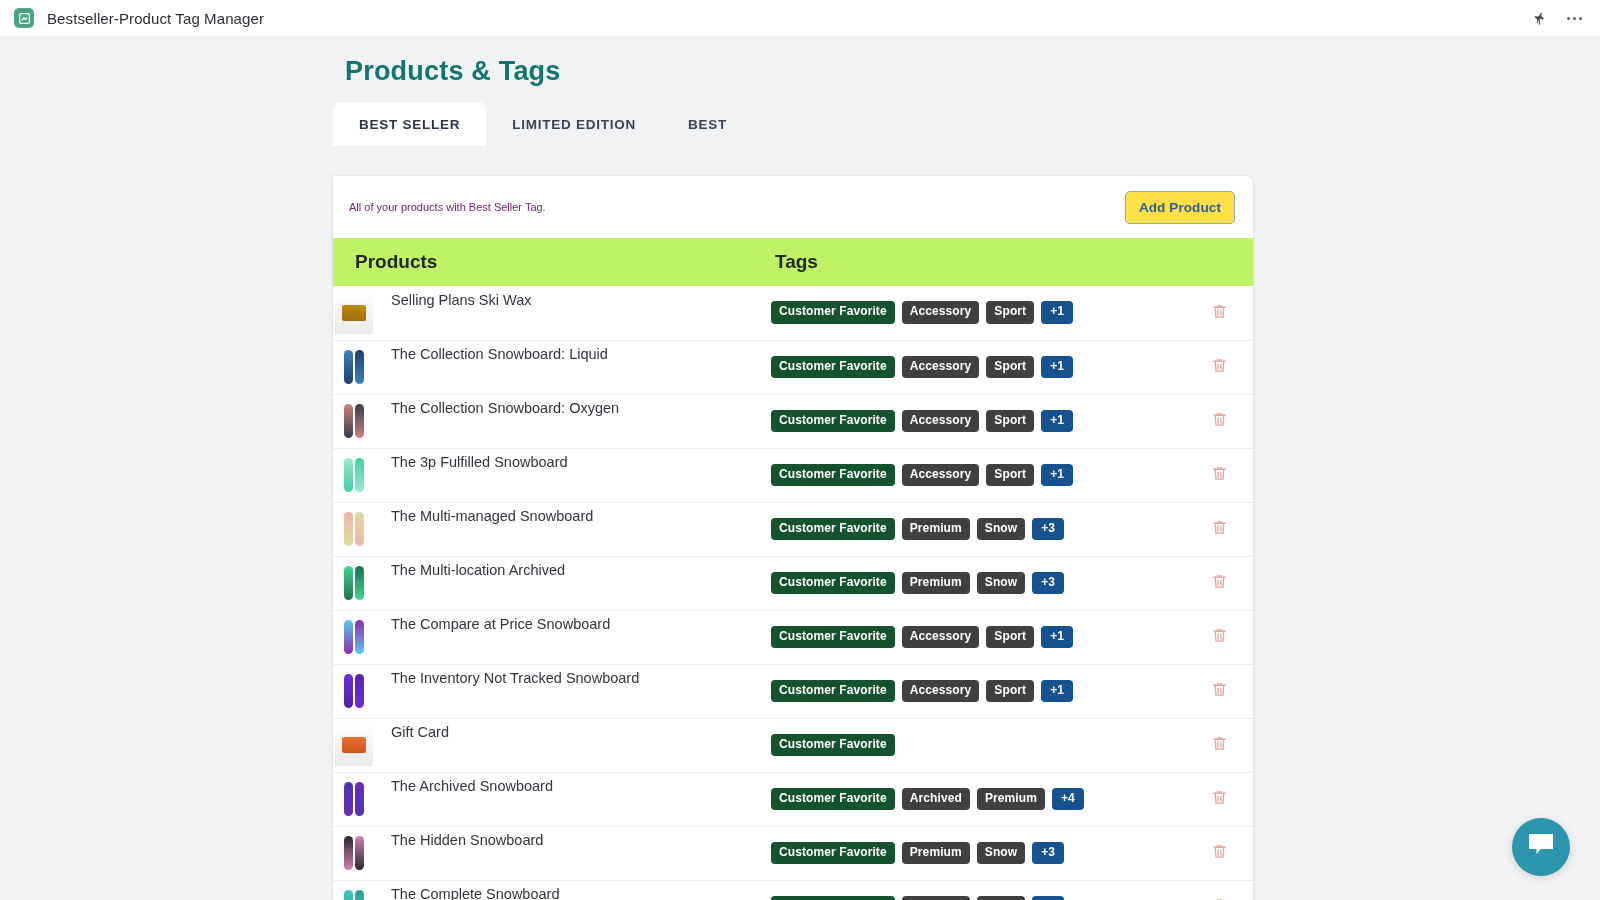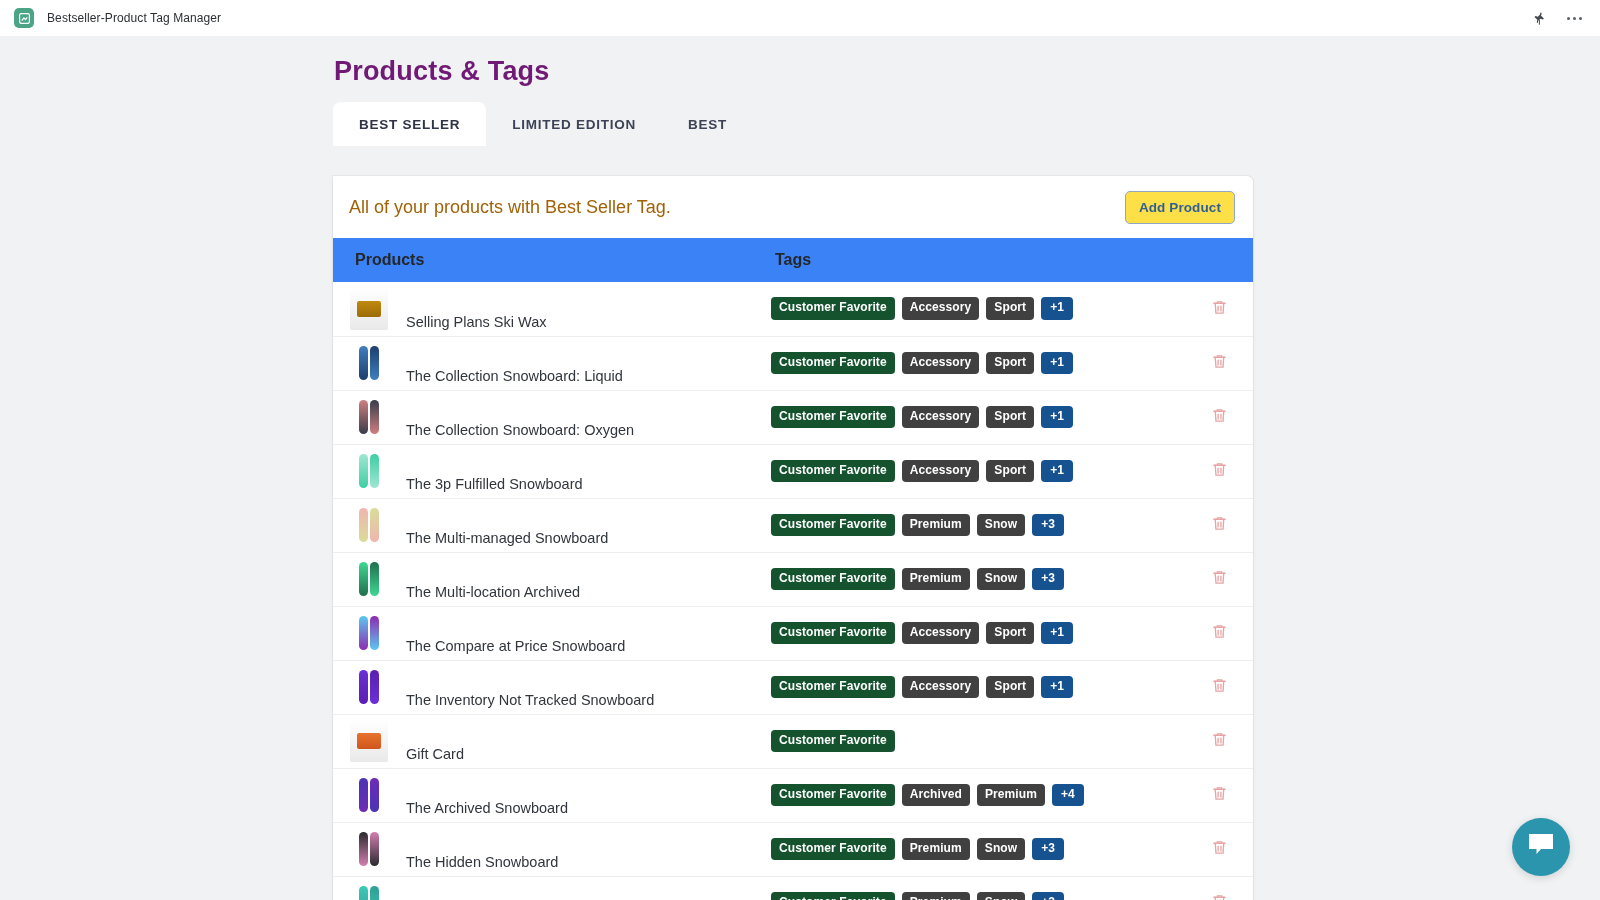--- a/index.html
+++ b/index.html
@@ -21,42 +21,42 @@
   }
   .app-icon {
     width: 20px; height: 20px;
     border-radius: 5px;
     background: #4aa485;
     display: flex; align-items: center; justify-content: center;
     flex: 0 0 auto;
   }
   .app-title {
     margin-left: 13px;
-    font-size: 12px;
+    font-size: 15px;
     color: #2b2f33;
     letter-spacing: .1px;
   }
   .appbar-right {
     margin-left: auto;
     display: flex; align-items: center; gap: 20px;
     padding-right: 4px;
   }
   .ab-icon { color: #4a4f54; display: flex; align-items: center; }
   .dots { display: flex; gap: 3px; align-items: center; }
   .dots i { width: 3px; height: 3px; border-radius: 50%; background: #5b6066; display: block; }
 
   
   .page { padding: 0; position: relative; height: 864px; }
 
   .page-title {
     position: absolute;
-    left: 334px; top: 20px;
+    left: 345px; top: 20px;
     font-size: 27px;
     font-weight: 700;
-    color: #701a75;
+    color: #0f766e;
     letter-spacing: .2px;
   }
 
   
   .tabs {
     position: absolute;
     left: 333px; top: 66px;
     display: flex;
     align-items: flex-end;
   }
@@ -86,61 +86,61 @@
     border-radius: 0 6px 0 0;
     box-shadow: 0 1px 3px rgba(20,25,40,.10), 0 0 0 1px rgba(20,25,40,.035);
   }
   .card-head {
     height: 62px;
     display: flex;
     align-items: center;
     padding: 0 18px 0 16px;
   }
   .card-desc {
-    font-size: 18px;
-    color: #a16207;
+    font-size: 11px;
+    color: #701a75;
   }
   .add-btn {
     margin-left: auto;
     border: 1px solid #8fa6c4;
     color: #2f5f96;
     background: #fde047;
     font-size: 13.5px;
     font-weight: 700;
     padding: 8px 13px;
     border-radius: 5px;
     font-family: "Liberation Sans", sans-serif;
     cursor: pointer;
     letter-spacing: .1px;
   }
 
   
   table.products { width: 100%; border-collapse: collapse; table-layout: fixed; }
   table.products thead th {
-    background: #3b82f6;
+    background: #bef264;
     text-align: left;
-    font-size: 16px;
+    font-size: 19px;
     font-weight: 700;
     color: #24272c;
     padding: 13px 0 13px 0;
     height: 42px;
   }
   th.col-prod { width: 432px; padding-left: 22px !important; }
   th.col-tags { width: 420px; padding-left: 10px !important; }
   th.col-act  { width: 68px; }
 
   table.products tbody td {
     border-top: 1px solid #eceef0;
     padding: 0;
     vertical-align: middle;
     height: 54px;
   }
   tbody tr:first-child td { border-top: none; }
 
-  .prod-cell { display: flex; align-items: flex-end; padding-left: 17px; }
+  .prod-cell { display: flex; align-items: flex-start; padding-left: 2px; }
   .thumb {
     width: 38px; height: 42px;
     flex: 0 0 auto;
     border-radius: 2px;
     display: flex; align-items: center; justify-content: center;
     gap: 2px;
     overflow: hidden;
   }
   .thumb .bd {
     width: 9px; height: 34px;

